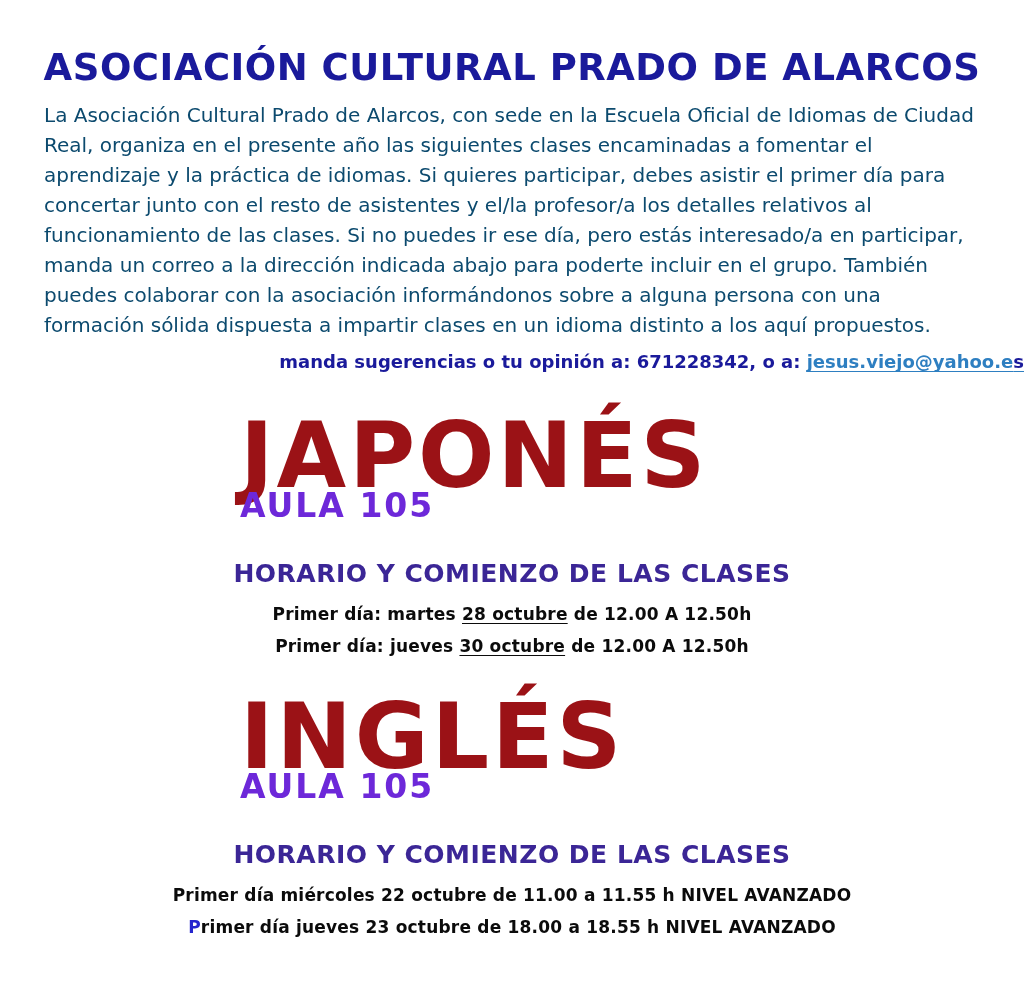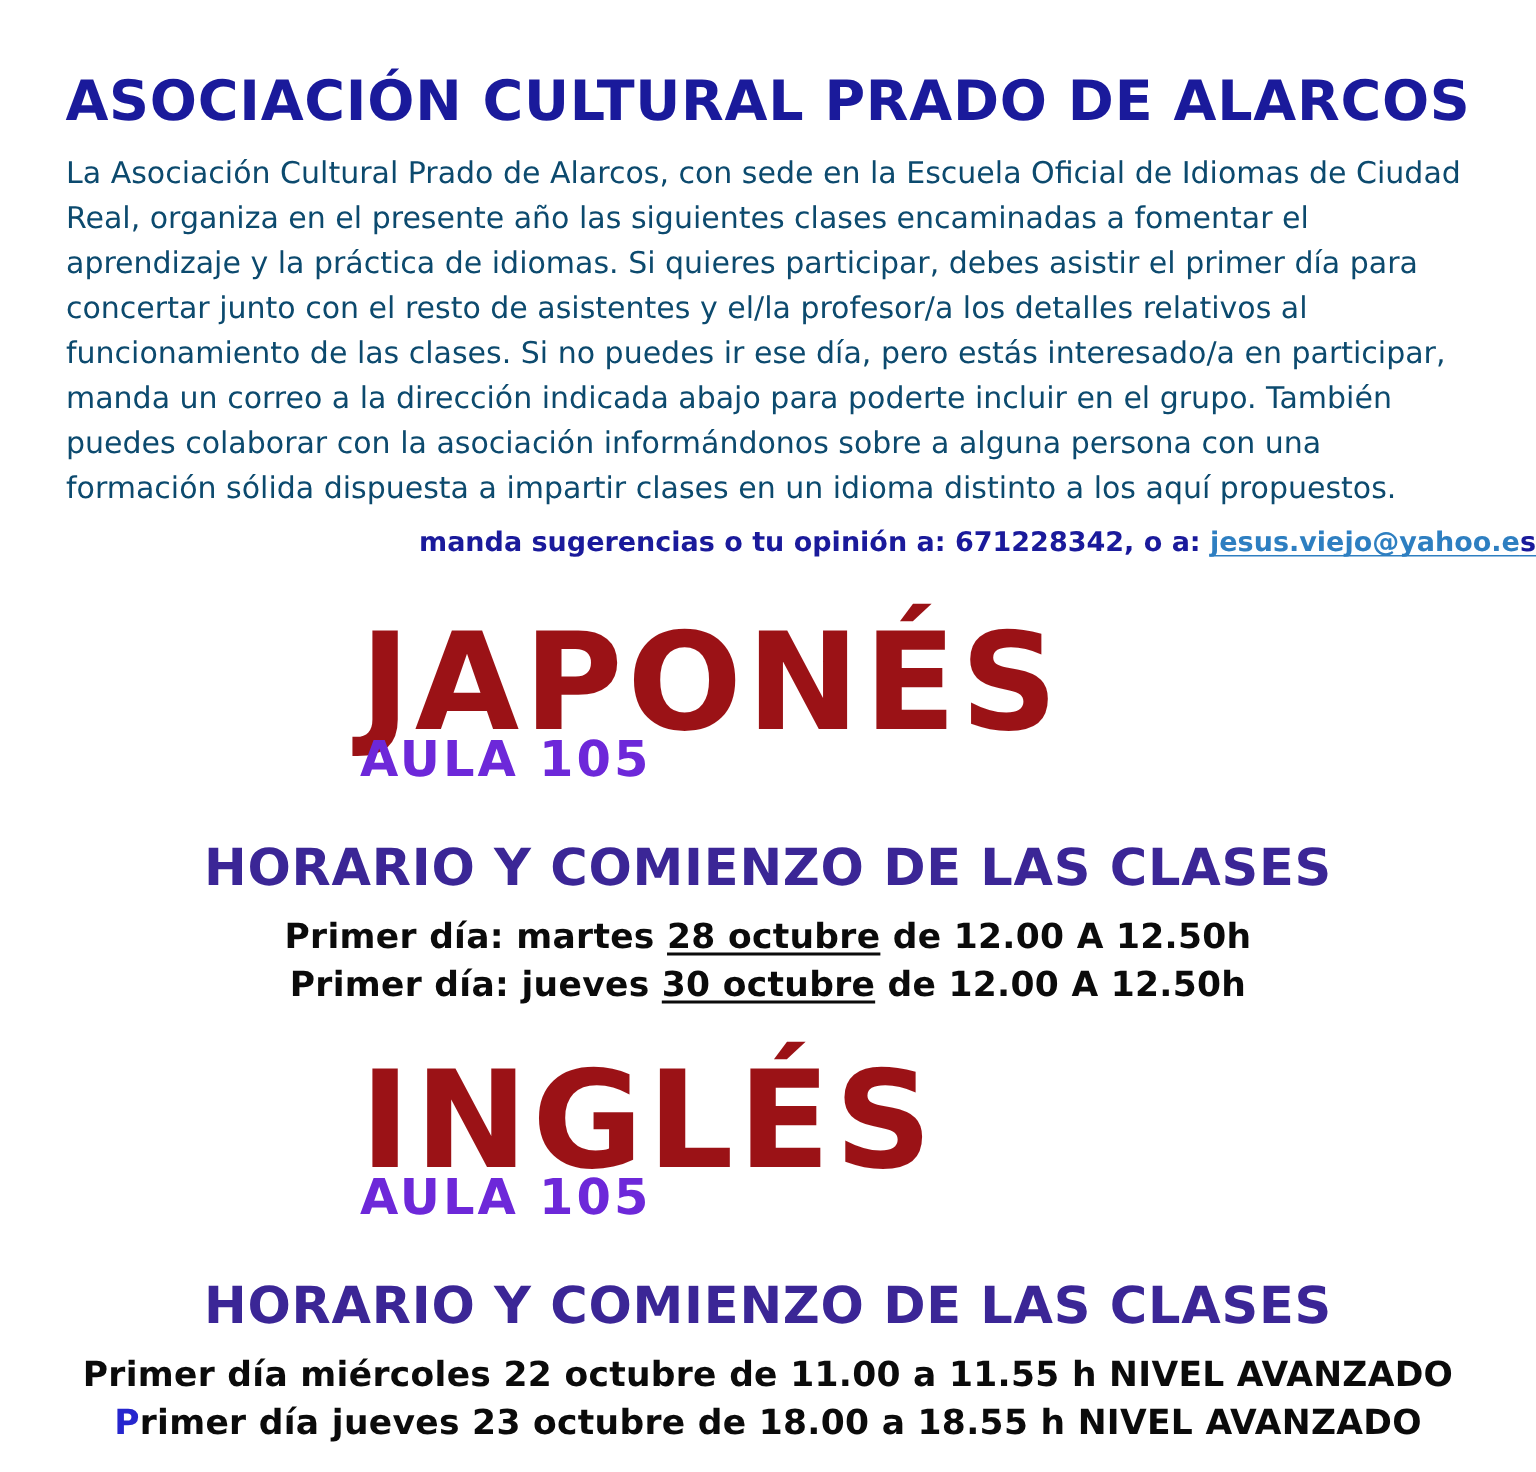--- a/index.html
+++ b/index.html
@@ -78,35 +78,35 @@
     font-weight: bold;
     color: #6d28d9;
     margin-left: 45px;
     position: relative;
     top: -12px;
     letter-spacing: 2px;
   }
   .horario {
     margin: 25px 0 0 0;
     text-align: center;
-    font-size: 34px;
+    font-size: 25px;
     font-weight: bold;
     color: #3B2696;
     letter-spacing: 0.5px;
     line-height: 1.2;
   }
   .sched {
     margin-top: 9px;
     text-align: center;
     font-weight: bold;
     color: #0b0b0b;
   }
   .sched-line {
     margin: 0;
-    font-size: 23px;
+    font-size: 17px;
     line-height: 32px;
     letter-spacing: 0.2px;
   }
   .u {
     text-decoration: underline;
     text-underline-offset: 3px;
   }
   .blue-initial {
     color: #2626CE;
   }

